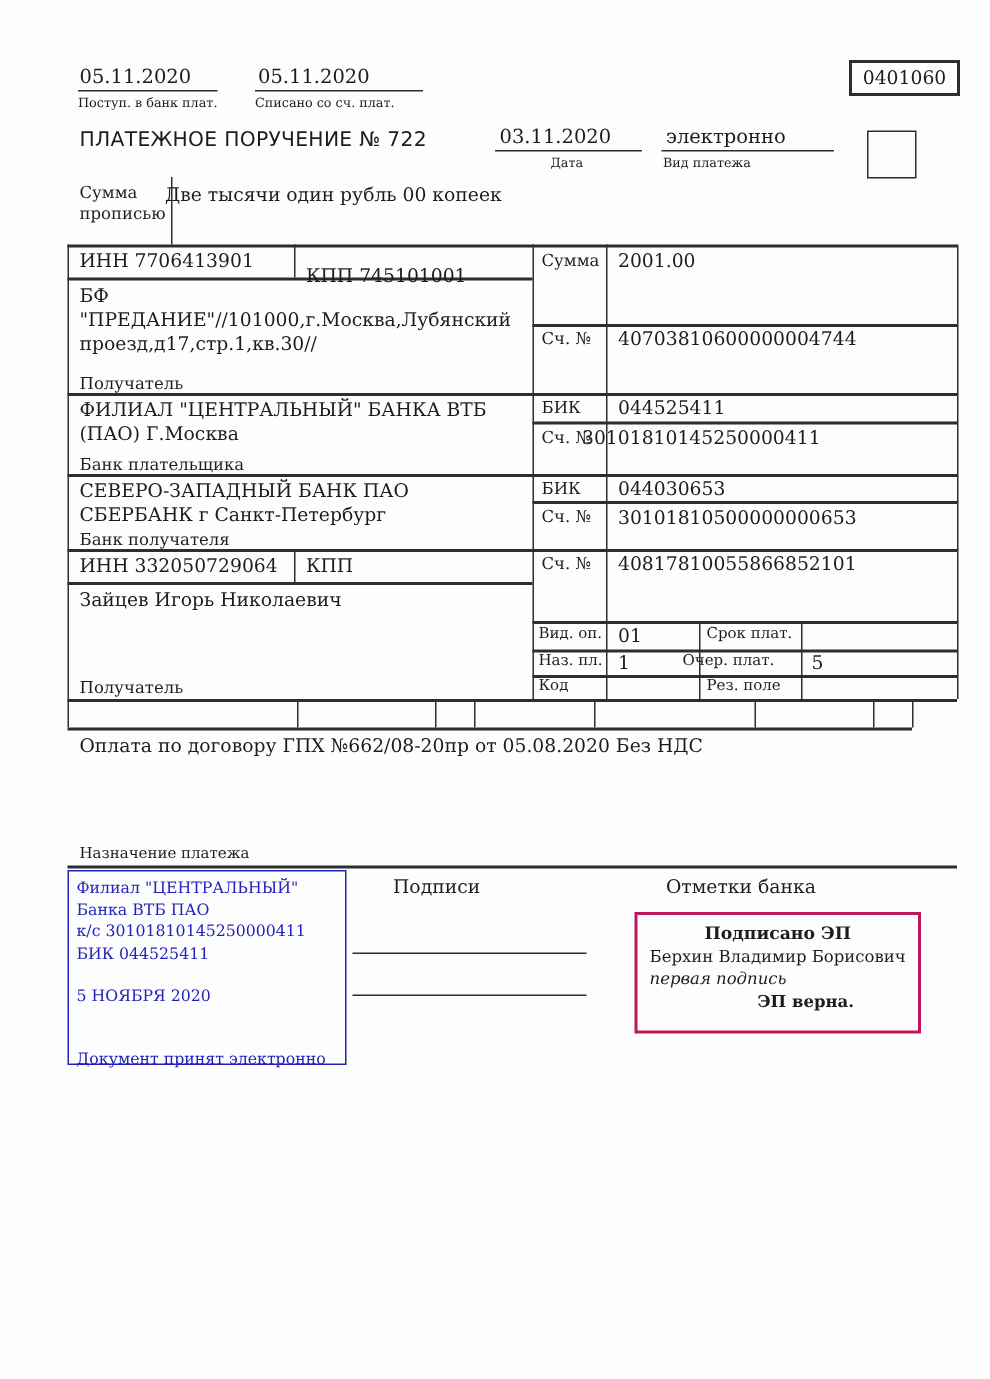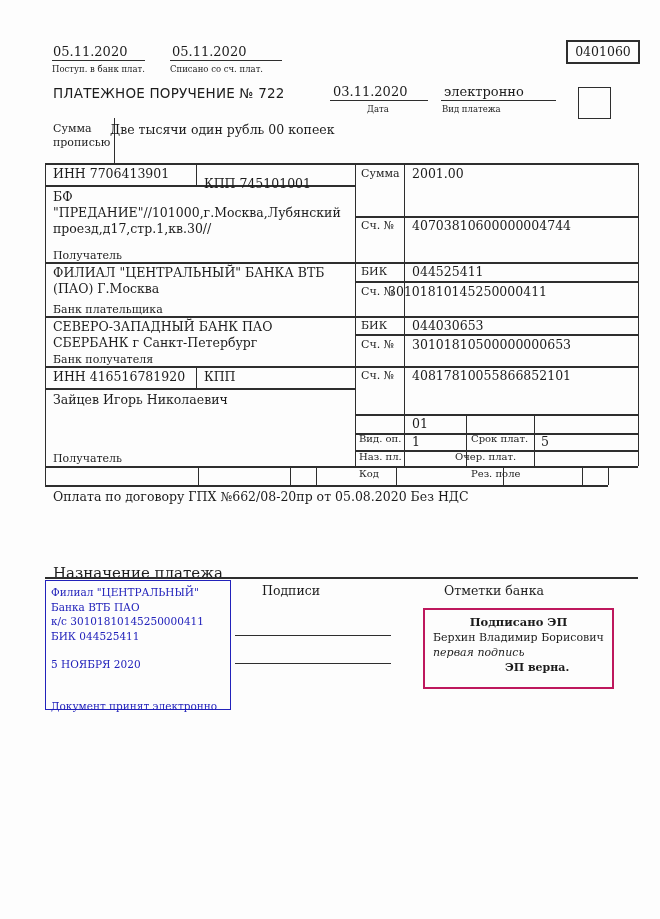--- a/index.html
+++ b/index.html
@@ -4,22 +4,22 @@
 <style>
   html,body{margin:0;padding:0;background:#888;}
   .page{position:relative;width:660px;height:919px;background:#fdfdfd;
         font-family:"DejaVu Serif",serif;color:#1c1c1c;overflow:hidden;}
   .t{position:absolute;white-space:nowrap;}
   .wrap{white-space:normal;line-height:1.28;}
   .hl{position:absolute;height:0;border-top:2px solid #2e2e2e;}
   .hl.thin{border-top-width:1.5px;}
   .vl{position:absolute;width:0;border-left:1.5px solid #2e2e2e;}
   .fs13{font-size:13px;}   .fs12{font-size:12.5px;}
-  .fs11{font-size:11px;}   .fs10{font-size:10px;margin-top:16px;}
-  .fs8{font-size:8.5px;}   .fs9{font-size:15px;}
+  .fs11{font-size:11px;}   .fs10{font-size:10px;}
+  .fs8{font-size:8.5px;}   .fs9{font-size:10px;}
   .title{font-family:"DejaVu Sans",sans-serif;font-weight:normal;font-size:13.5px;letter-spacing:.2px;}
   .codebox{position:absolute;border:2px solid #2e2e2e;text-align:center;font-size:12.5px;line-height:20px;}
   .checkbox{position:absolute;border:1.5px solid #2e2e2e;background:#fdfdfd;}
   .stamp{position:absolute;border:1.5px solid #2222bb;color:#2222bb;
          font-size:10.5px;line-height:14.5px;padding:4px 5px;box-sizing:border-box;white-space:normal;}
   .esign{position:absolute;border:2px solid #be185d;box-sizing:border-box;
          padding:5px 8px;font-size:11px;line-height:15px;}
   .esign .et{font-weight:bold;text-align:center;font-size:11.5px;}
   .esign .er{font-style:italic;}
   .esign .ev{font-weight:bold;margin-left:72px;}
@@ -104,21 +104,21 @@
   <div class="t fs11" style="left:361px;top:285px;">Сч. №</div>
   <div class="t fs12" style="left:388px;top:284px;">30101810145250000411</div>
 
   <div class="t fs12 wrap" style="left:53px;top:319px;width:298px;">СЕВЕРО-ЗАПАДНЫЙ БАНК ПАО СБЕРБАНК г Санкт-Петербург</div>
   <div class="t fs11" style="left:53px;top:353px;">Банк получателя</div>
   <div class="t fs11" style="left:361px;top:319px;">БИК</div>
   <div class="t fs12" style="left:412px;top:318px;">044030653</div>
   <div class="t fs11" style="left:361px;top:338px;">Сч. №</div>
   <div class="t fs12" style="left:412px;top:337px;">30101810500000000653</div>
 
-  <div class="t fs12" style="left:53px;top:369px;">ИНН 416516781920</div>
+  <div class="t fs12" style="left:53px;top:369px;">ИНН 332050729064</div>
   <div class="t fs12" style="left:204px;top:369px;">КПП</div>
   <div class="t fs12" style="left:53px;top:392px;">Зайцев Игорь Николаевич</div>
   <div class="t fs11" style="left:53px;top:452px;">Получатель</div>
 
   <div class="t fs11" style="left:361px;top:369px;">Сч. №</div>
   <div class="t fs12" style="left:412px;top:368px;">40817810055866852101</div>
 
   <div class="t fs10" style="left:359px;top:417px;">Вид. оп.</div>
   <div class="t fs12" style="left:412px;top:416px;">01</div>
   <div class="t fs10" style="left:471px;top:417px;">Срок плат.</div>

